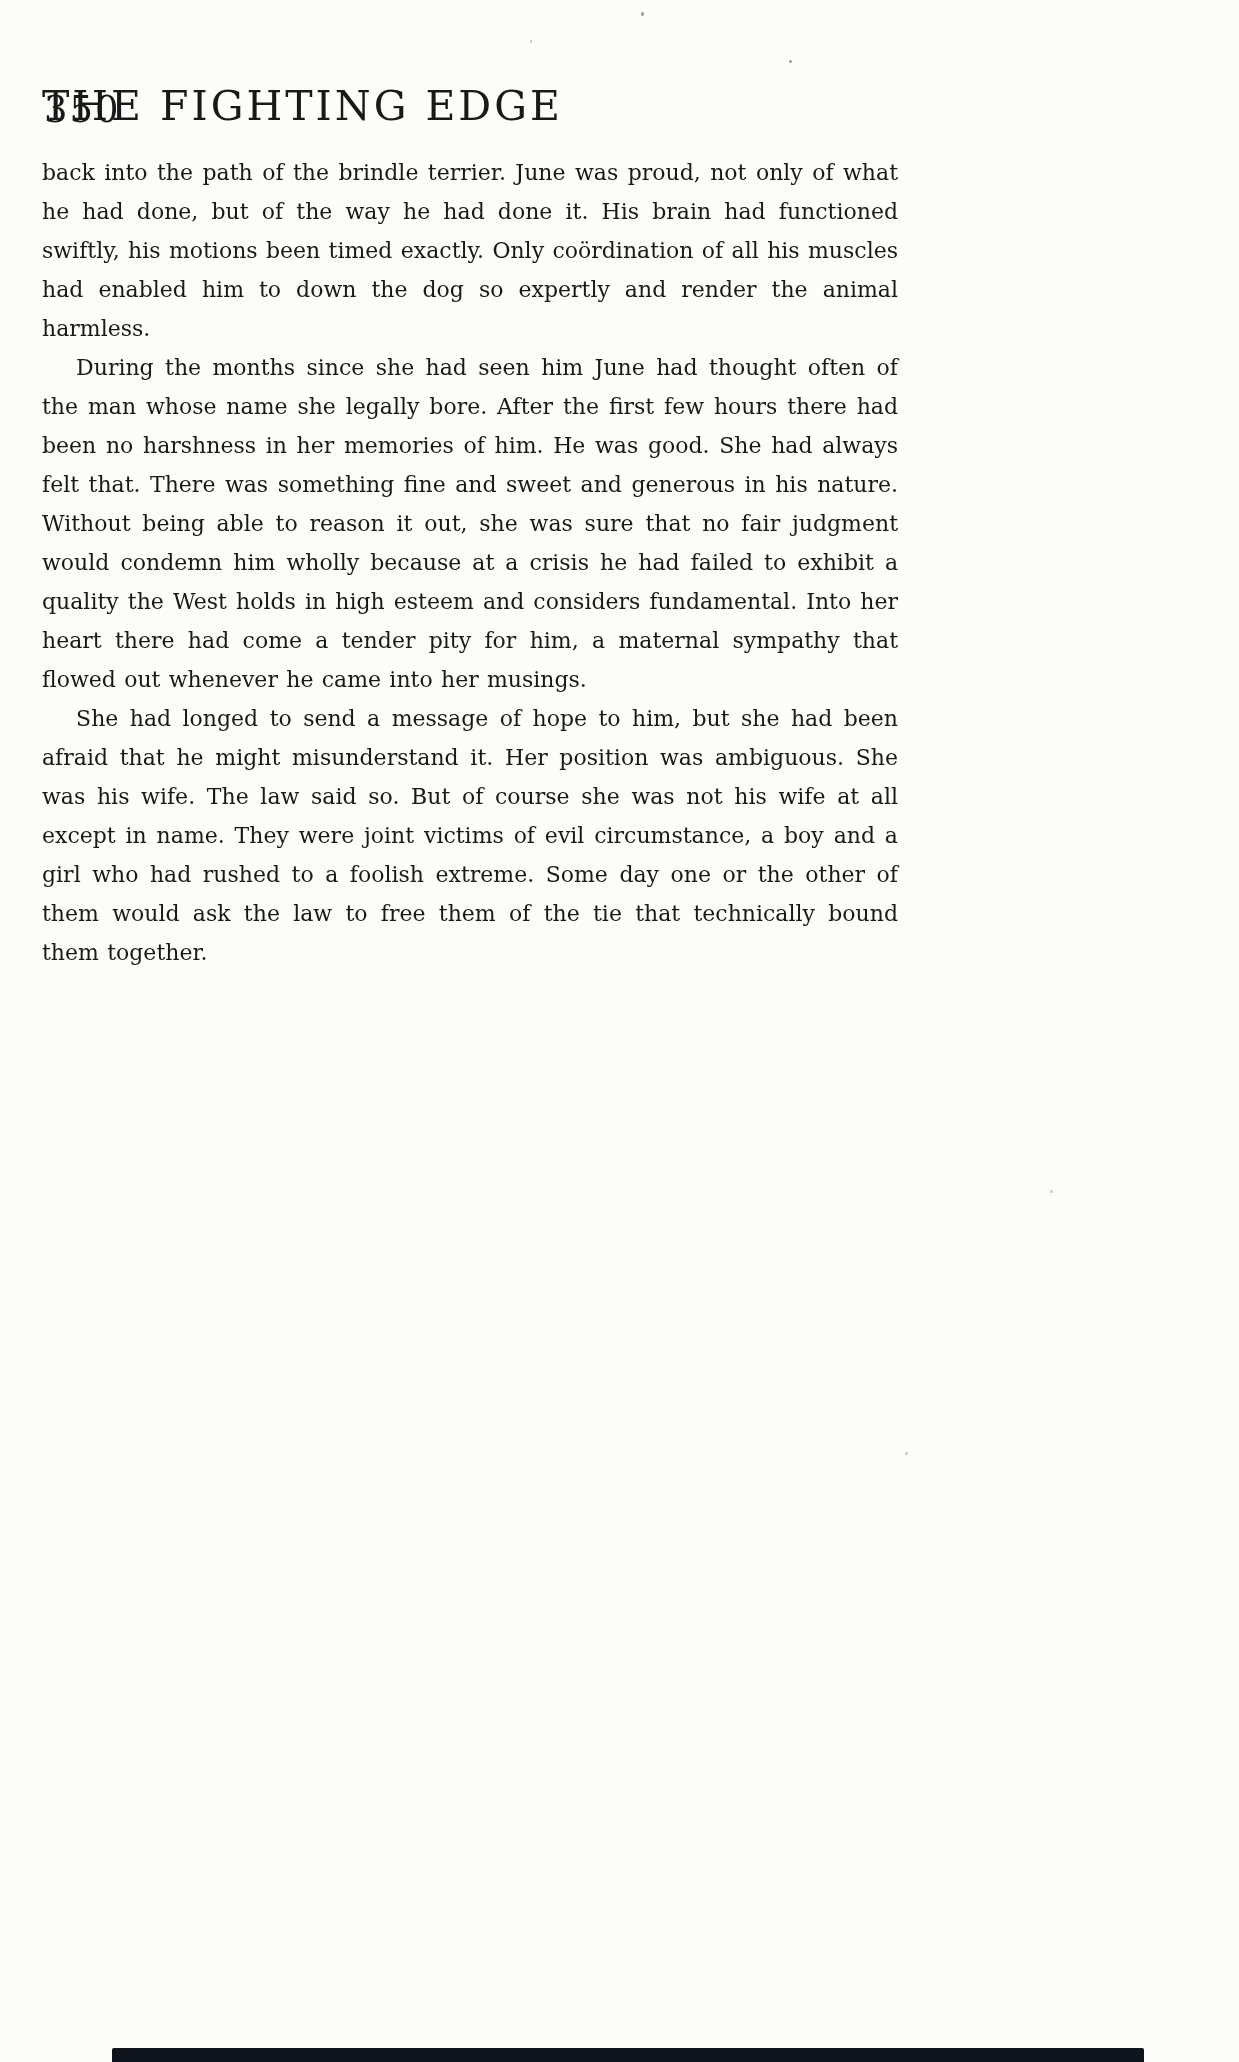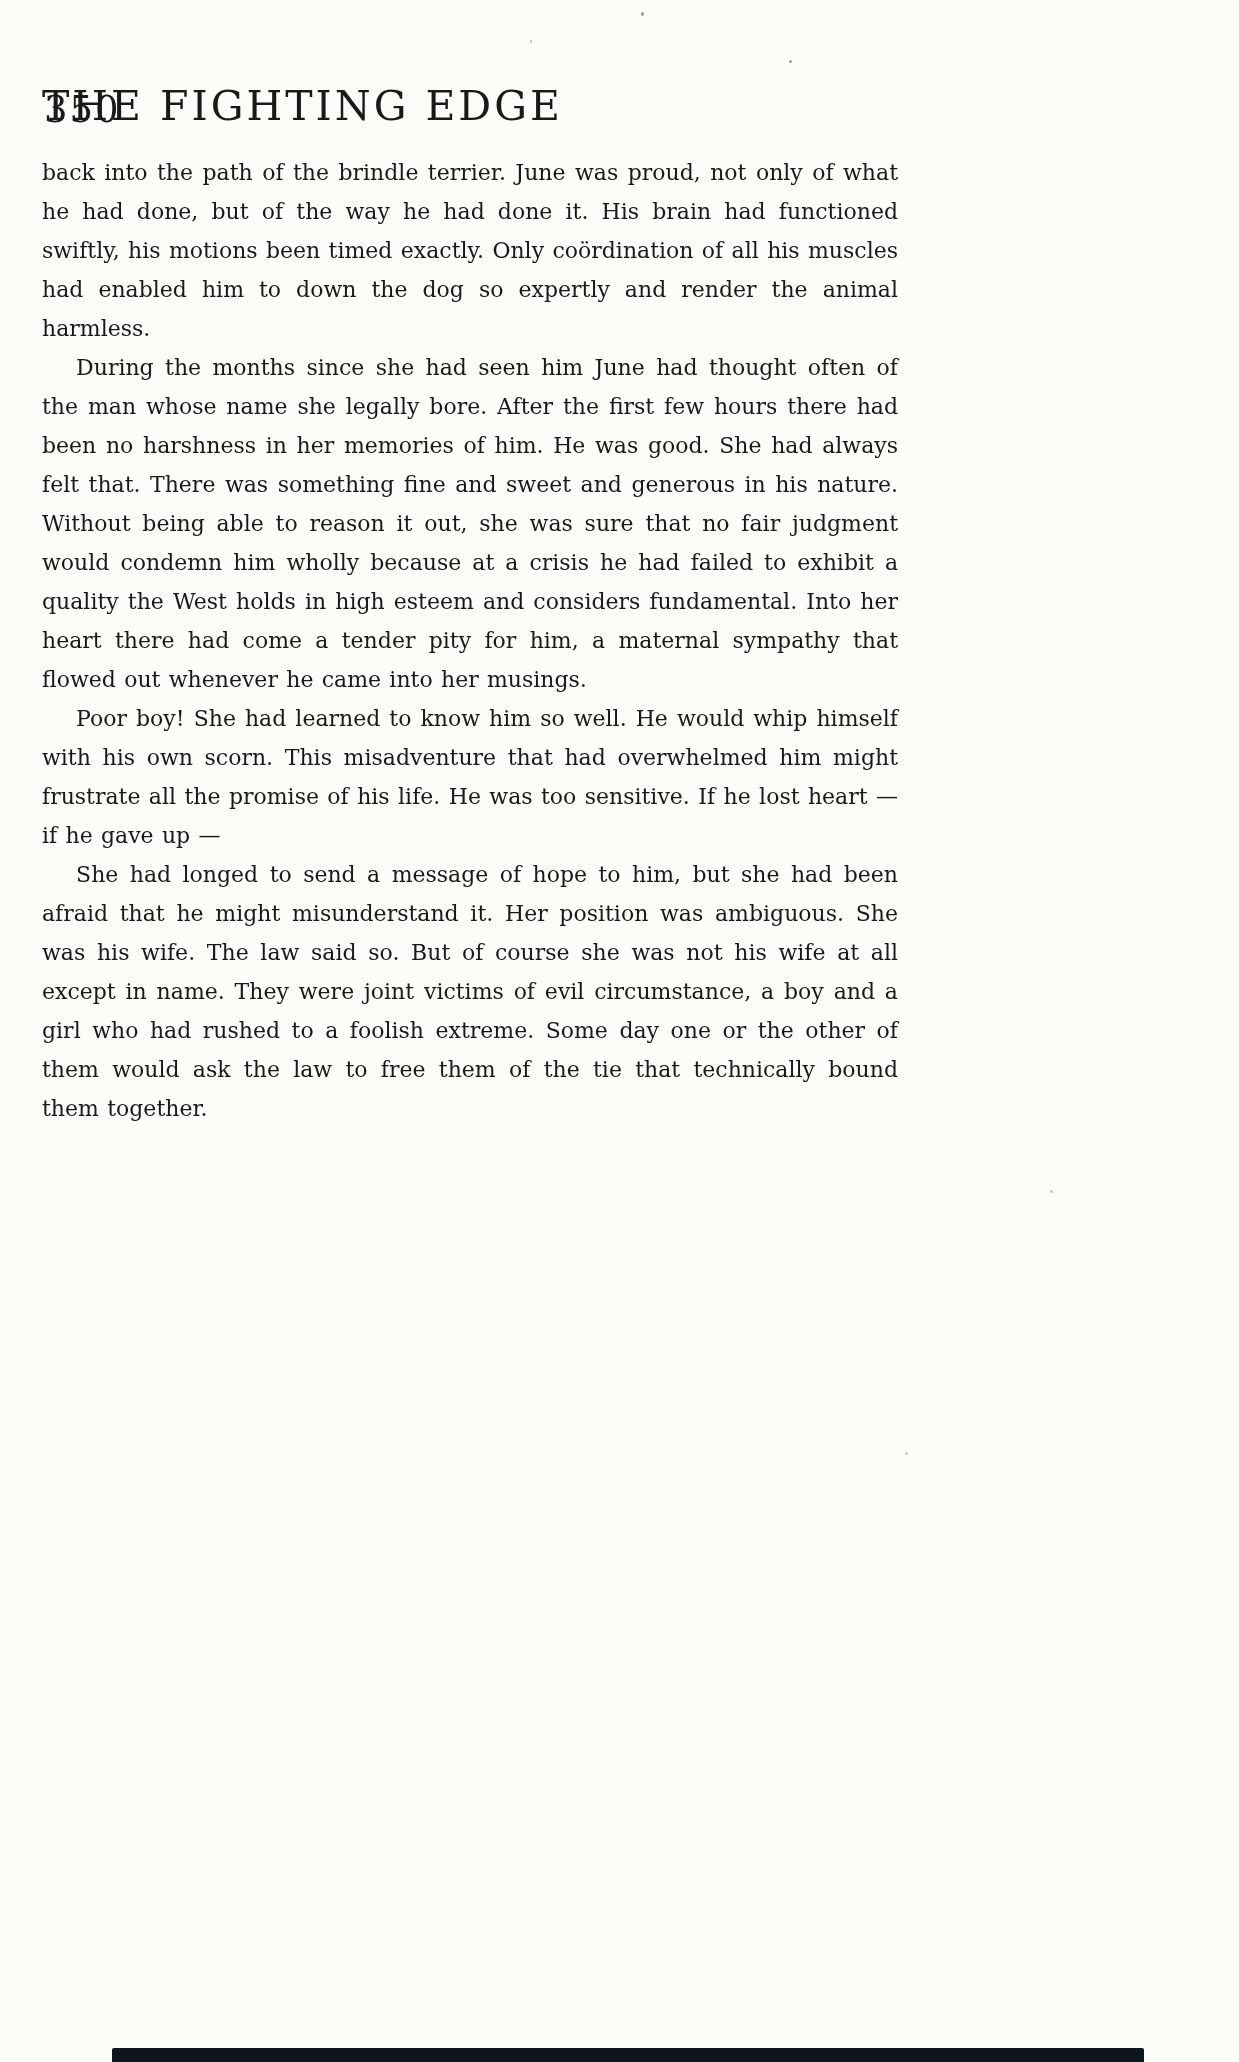--- a/index.html
+++ b/index.html
@@ -98,19 +98,18 @@
   <span class="speck s5"></span>
 
   <div class="header">
     <span class="page-number">350</span>
     <span class="running-title">THE FIGHTING EDGE</span>
   </div>
 
   <div class="body-text">
     <p class="para no-indent">back into the path of the brindle terrier.  June was proud, not only of what he had done, but of the way he had done it.  His brain had functioned swiftly, his motions been timed exactly.  Only coördination of all his muscles had enabled him to down the dog so expertly and render the animal harmless.</p>
     <p class="para">During the months since she had seen him June had thought often of the man whose name she legally bore. After the first few hours there had been no harshness in her memories of him.  He was good.  She had always felt that.  There was something fine and sweet and generous in his nature.  Without being able to reason it out, she was sure that no fair judgment would condemn him wholly because at a crisis he had failed to exhibit a quality the West holds in high esteem and considers fundamental.  Into her heart there had come a tender pity for him, a maternal sympathy that flowed out whenever he came into her musings.</p>
-    <p class="para">Poor boy!  She had learned to know him so well.  He would whip himself with his own scorn.  This misadventure that had overwhelmed him might frustrate all the promise of his life.  He was too sensitive.  If he lost heart — if he gave up —</p>
     <p class="para">She had longed to send a message of hope to him, but she had been afraid that he might misunderstand it. Her position was ambiguous.  She was his wife.  The law said so.  But of course she was not his wife at all except in name.   They were joint victims of evil circumstance, a boy and a girl who had rushed to a foolish extreme. Some day one or the other of them would ask the law to free them of the tie that technically bound them together.</p>
   </div>
 
   <div class="scan-bar"></div>
 
 </div>
 
 </body></html>

